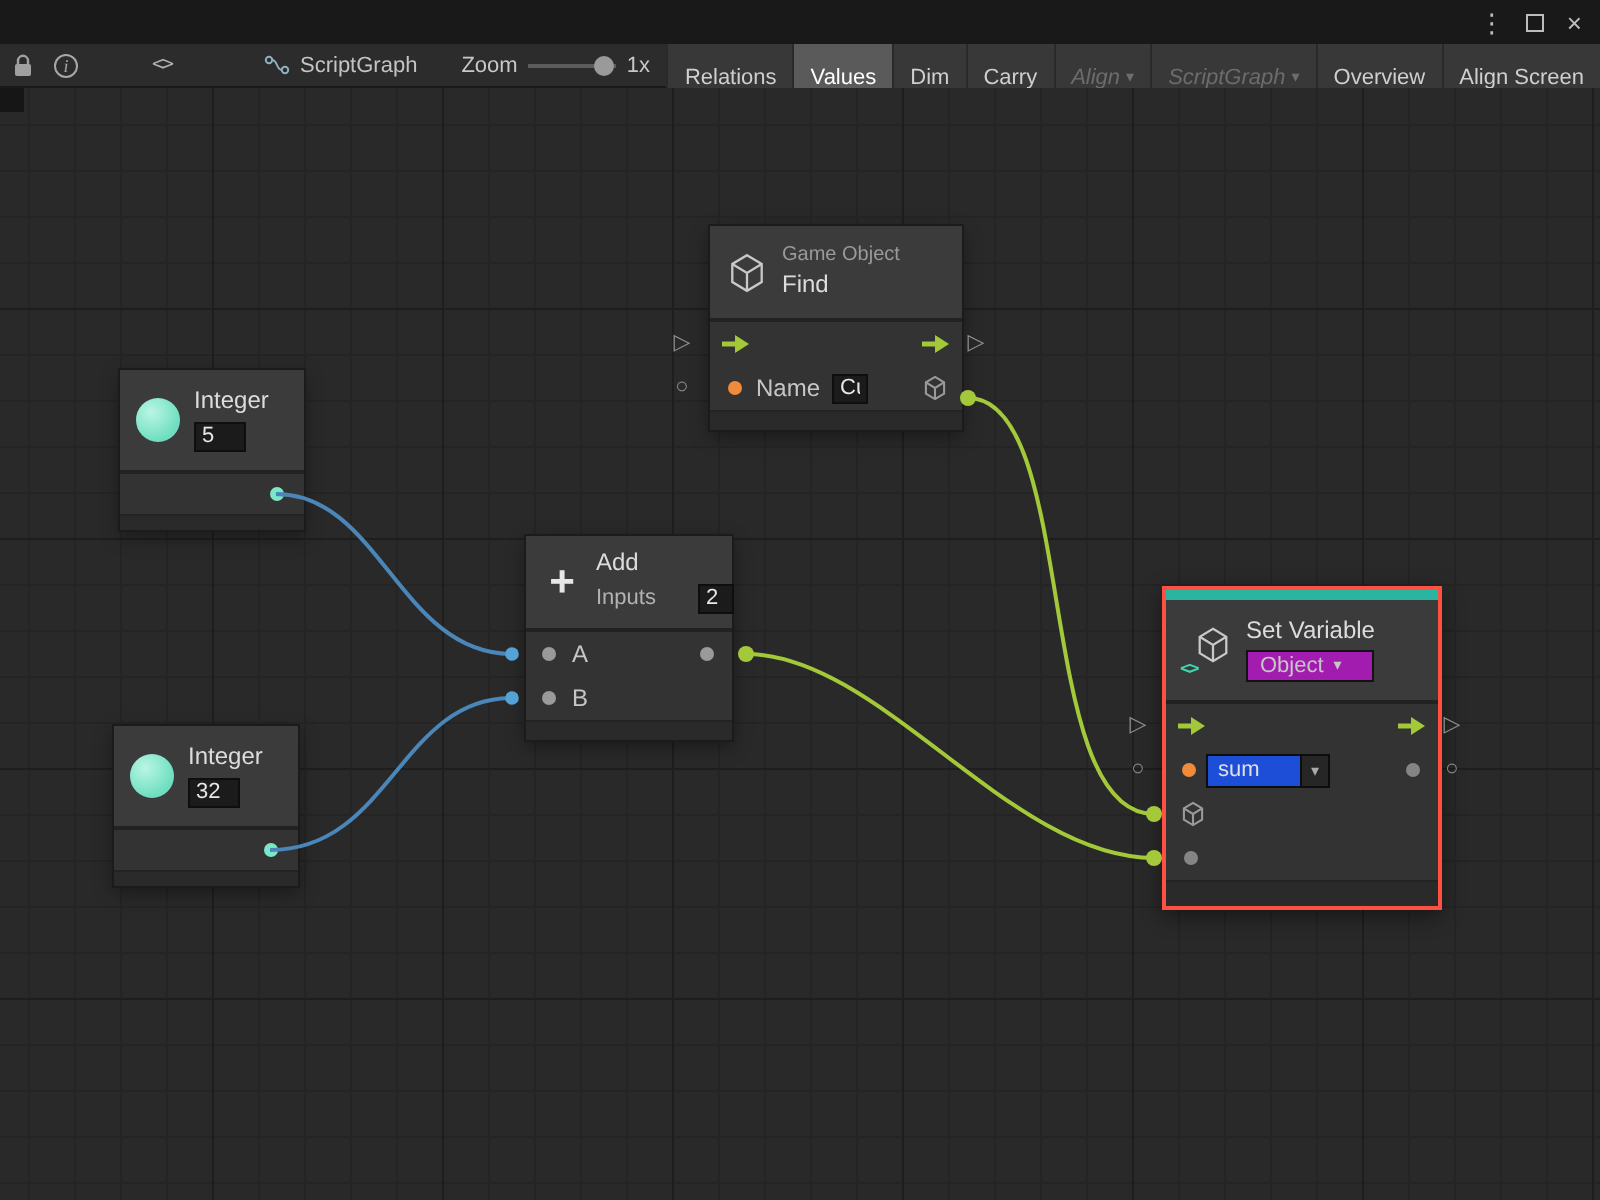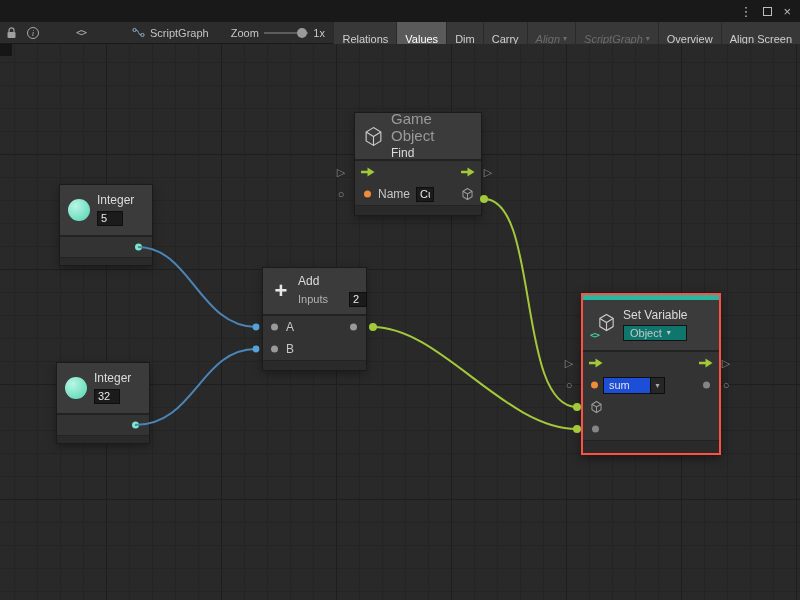--- a/index.html
+++ b/index.html
@@ -53,21 +53,21 @@
   .corner-square { position:absolute; left:0; top:0; width:12px; height:12px; background:#161616; z-index:2; }
 
   .wires { position:absolute; left:0; top:0; z-index:3; pointer-events:none; }
 
   
   .node { position:absolute; z-index:2; background:#303030;
           box-shadow:0 0 0 1px #1b1b1b, 0 3px 9px rgba(0,0,0,0.4); }
   .node-header { background:#3b3b3b; display:flex; align-items:center; gap:7px; padding:0 8px; }
   .hdr-col { display:flex; flex-direction:column; gap:3px; justify-content:center; }
   .node-title { font-size:12px; color:#dcdcdc; line-height:1.1; }
-  .node-cat { font-size:15px; color:#9a9a9a; line-height:1.1; }
+  .node-cat { font-size:10px; color:#9a9a9a; line-height:1.1; }
   .node-gap { height:2px; background:#222222; }
   .node-row { position:relative; height:22px; background:#333333; display:flex; align-items:center; }
   .node-footer { background:#2a2a2a; border-top:1px solid #232323; }
 
   .dot { width:7px; height:7px; border-radius:50%; position:absolute; top:50%; transform:translateY(-50%); }
   .dot.teal   { background:#7ce7c6; }
   .dot.orange { background:#f08b3c; }
   .dot.gray   { background:#9a9a9a; }
   .dot.dim    { background:#858585; }
 
@@ -92,21 +92,21 @@
 
   
   .sel-wrap { position:absolute; left:581px; top:249px; z-index:2; border:2px solid #ff5143;
               box-shadow:0 3px 10px rgba(0,0,0,0.45); }
   .sel-wrap .inner { width:136px; background:#303030; }
   .var-strip { height:5px; background:#2ab5a0; }
   .sv-icon { position:relative; width:25px; height:25px; flex:none; }
   .sv-icon .code-sub { position:absolute; left:-1px; bottom:-2px; font-size:9px; font-weight:bold;
                        color:#3ed6b0; font-family:"DejaVu Sans Mono",monospace; letter-spacing:-1px; }
   .obj-dd { display:inline-flex; align-items:center; gap:5px; height:16px; padding:0 6px;
-            background:#0f766e; border:1px solid #121212; font-size:11px; color:#c6c6c6; }
+            background:#a21caf; border:1px solid #121212; font-size:11px; color:#c6c6c6; }
   .sum-dd { display:flex; align-items:stretch; width:62px; height:17px; background:#1d4ed8;
             border:1px solid #0d0d0d; margin-left:20px; }
   .sum-dd .txt { flex:1; display:flex; align-items:center; padding-left:5px; font-size:11px; color:#e0e0e0; }
   .sum-dd .caret-box { width:14px; border-left:1px solid #0d0d0d; background:#262626;
                        display:flex; align-items:center; justify-content:center; color:#aaaaaa; font-size:8px; }
 
   .row-label { font-size:12px; color:#c6c6c6; }
 </style>
 </head>
 <body>

